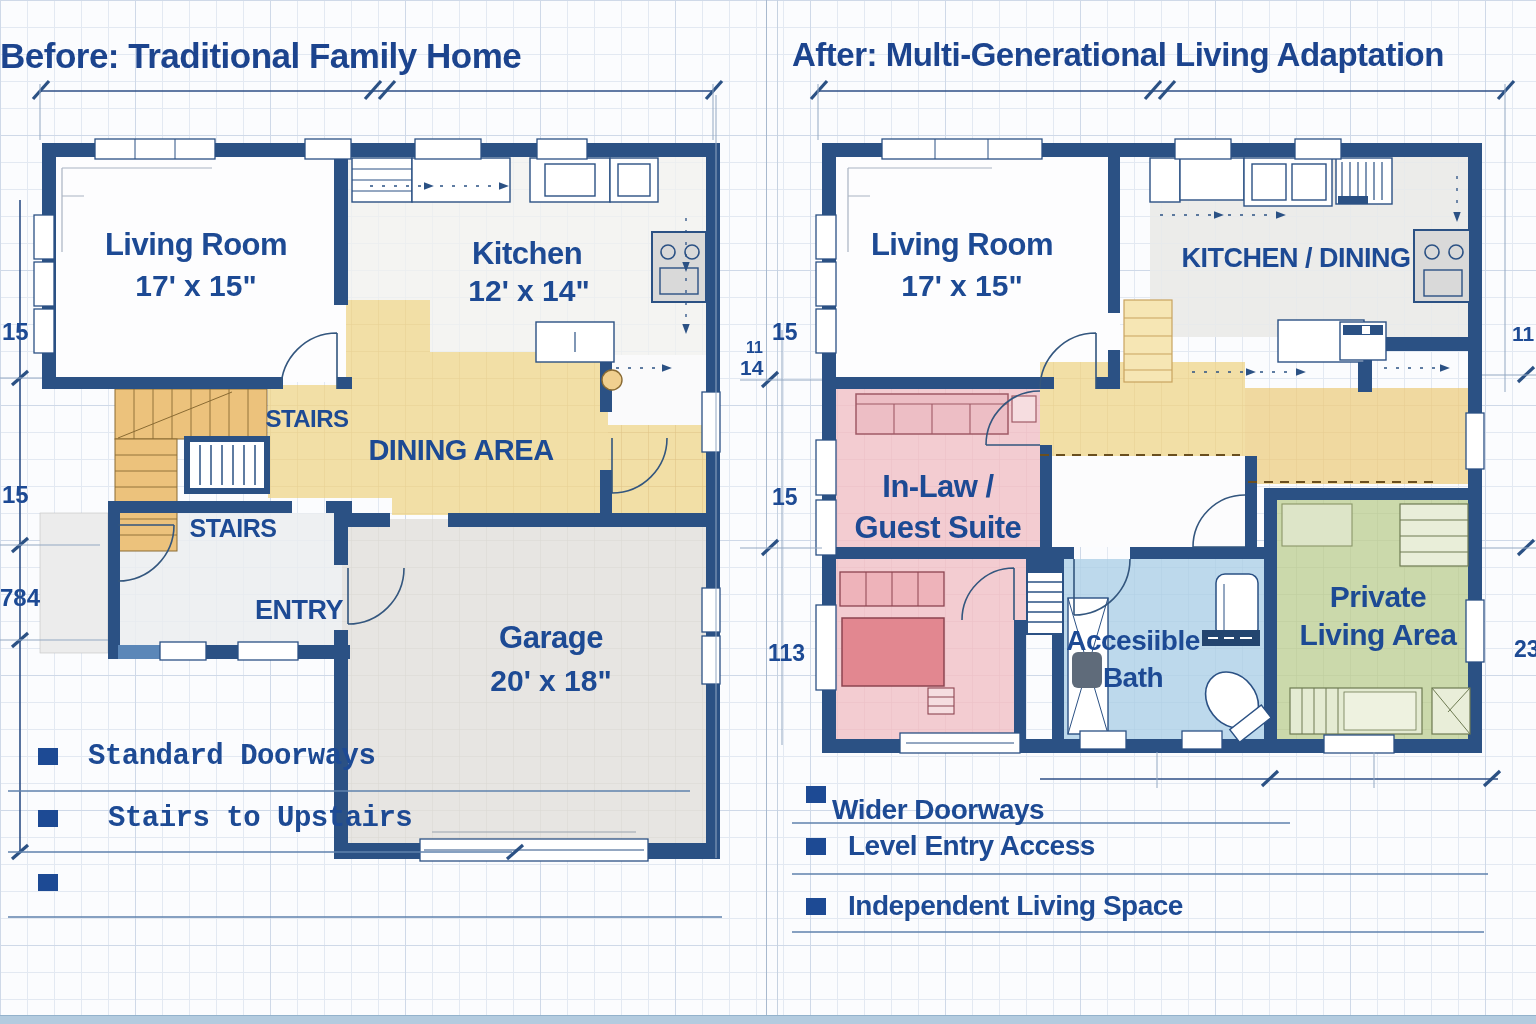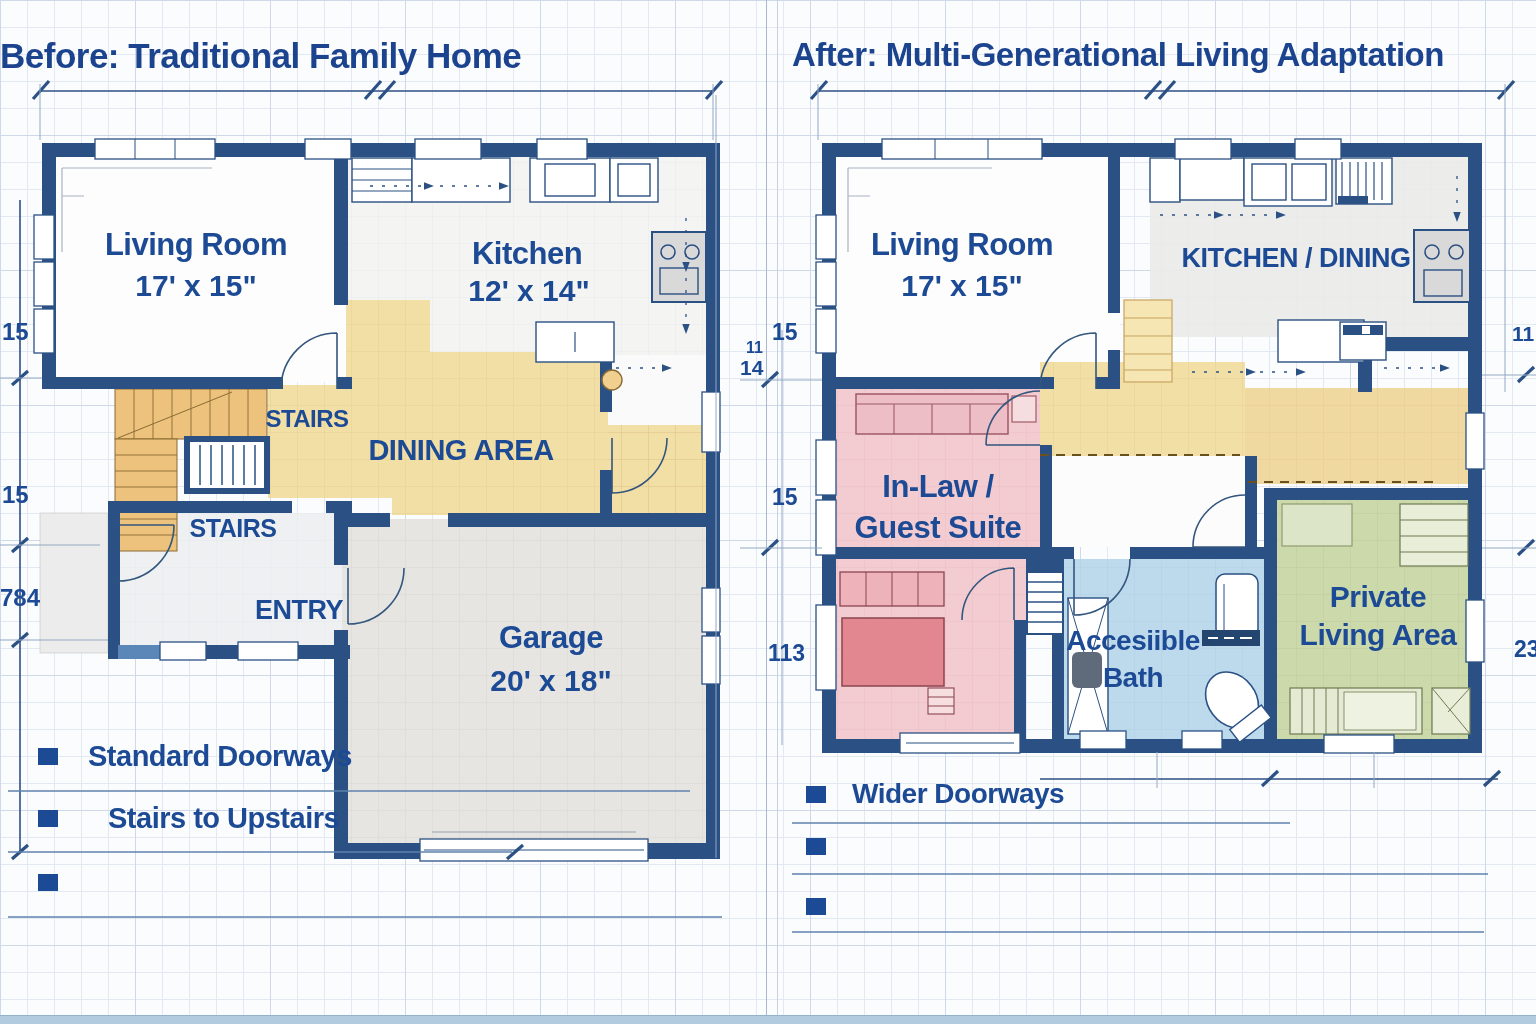--- a/index.html
+++ b/index.html
@@ -20,21 +20,21 @@
   }
   .title-left{left:0;width:768px;font-size:35px;}
   .title-right{left:772px;width:656px;font-size:33px;margin-left:20px;}
   .divider{position:absolute;top:0;height:1024px;width:1px;}
   .divider-a{left:766px;background:#a8b9ce;}
   .divider-b{left:777px;background:#c6d2e1;}
   svg.plan{position:absolute;left:0;top:0;}
   .bullet-row{position:absolute;height:50px;}
   .bullet-row .sq{position:absolute;left:0;top:8px;width:20px;height:17px;background:#1d4a94;}
   .bullet-row .lbl{position:absolute;left:50px;top:0;font-weight:bold;color:#1d4a94;letter-spacing:-0.5px;white-space:nowrap;}
-  .bl{font-size:29px;}
+  .bl{font-size:29px;font-family:Liberation Mono, monospace;}
   .br{font-size:28px;}
   .bottom-strip{position:absolute;left:0;top:1015px;width:1536px;height:9px;background:#b3cbdf;border-top:1px solid #93b2cc;}
   text{fill:#1d4a94;font-weight:bold;}
   .wall{fill:#2b5184;}
   .arcline{stroke:#33567e;stroke-width:1.6;fill:none;}
   .winbox{fill:#ffffff;stroke:#2b5184;stroke-width:1.3;}
   .dimline{stroke:#2e4f86;stroke-width:1.6;fill:none;}
   .faint{stroke:#93a8c2;stroke-width:1;fill:none;}
   .slash{stroke:#2b5184;stroke-width:3.2;}
   .fixture{fill:#ffffff;stroke:#2b5184;stroke-width:1.4;}
@@ -439,22 +439,24 @@
 <div class="bullet-row bl" style="left:10px;top:802px;width:700px;">
   <span class="sq" style="left:28px;"></span>
   <span class="lbl" style="left:78px;margin-left:20px;">Stairs to Upstairs</span>
 </div>
 <div class="bullet-row bl" style="left:10px;top:866px;width:700px;">
   <span class="sq" style="left:28px;"></span>
 </div>
 
 <div class="bullet-row br" style="left:780px;top:778px;width:700px;">
   <span class="sq" style="left:26px;"></span>
-  <span class="lbl" style="left:72px;">Wider Doorways</span>
+  <span class="lbl" style="left:52px;margin-top:16px;">Wider Doorways</span>
 </div>
 <div class="bullet-row br" style="left:780px;top:830px;width:700px;">
   <span class="sq" style="left:26px;"></span>
+  <span class="lbl" style="left:68px;">Level Entry Access</span>
 </div>
 <div class="bullet-row br" style="left:780px;top:890px;width:700px;">
   <span class="sq" style="left:26px;"></span>
+  <span class="lbl" style="left:68px;">Independent Living Space</span>
 </div>
 
 <div class="bottom-strip"></div>
 
 </body></html>

